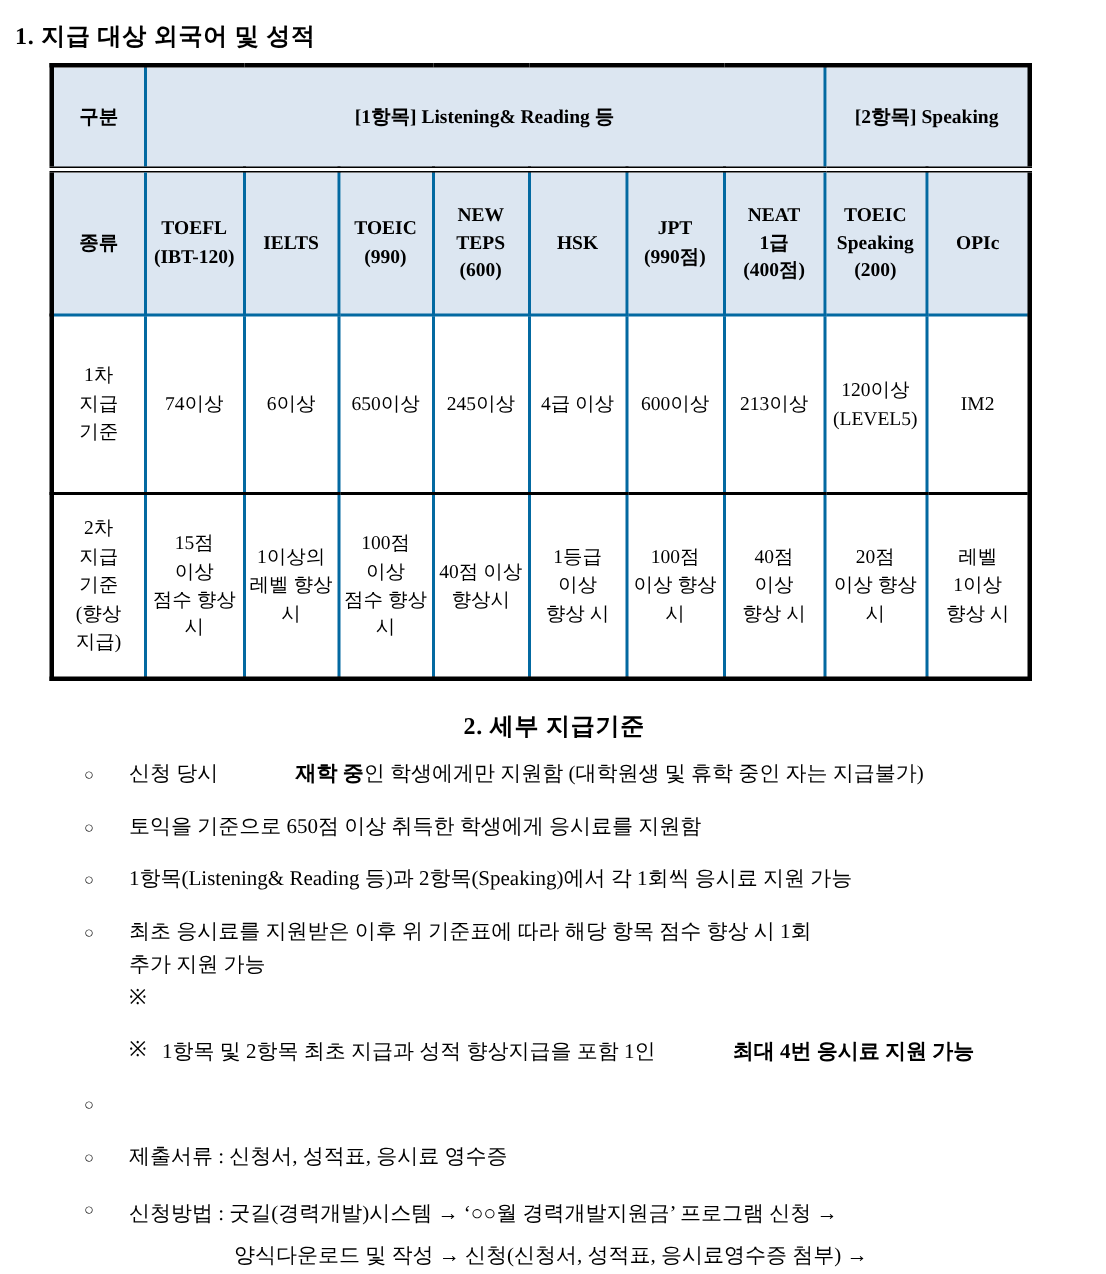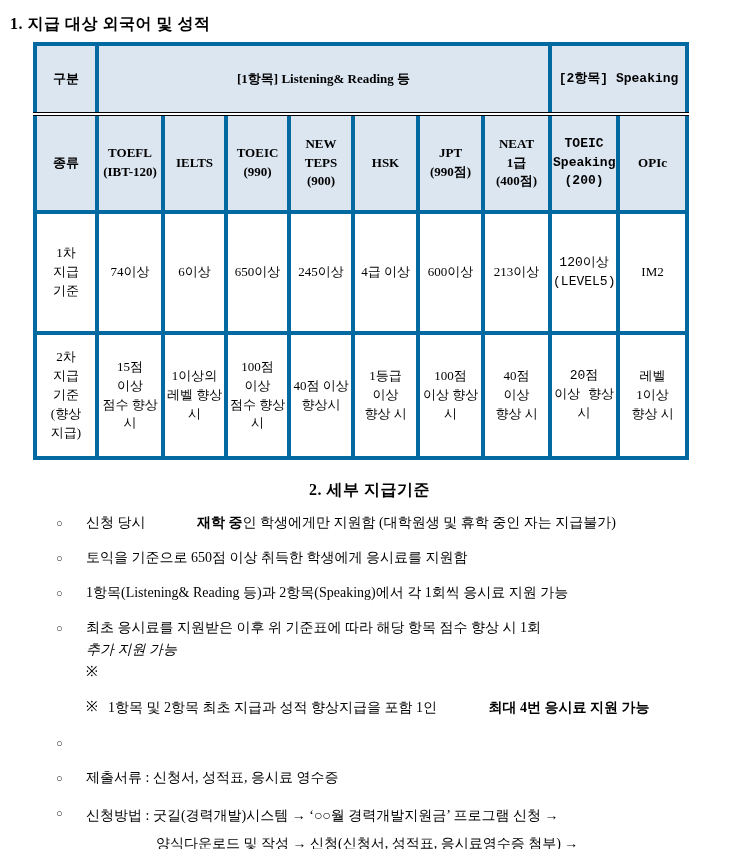--- a/index.html
+++ b/index.html
@@ -15,41 +15,41 @@
   .title2{margin:20px 0 0 2px;text-align:center;}
 
   
   table.score{
     border-collapse:collapse;table-layout:fixed;
     margin:7px 0 0 33px;width:652px;
     border:3px solid #000;
     font-size:13px;
   }
   table.score td{
-    border:4px solid #0369a1;text-align:center;vertical-align:middle;
+    border:2px solid #0369a1;text-align:center;vertical-align:middle;
     white-space:pre-line;line-height:1.45;padding:2px 1px;overflow:hidden;
   }
   tr.hrow1 td,tr.hrow2 td{background:#dce6f1;font-weight:bold;}
   tr.hrow1 td{border-bottom:4px double #000;height:62px;}
   tr.hrow2 td{height:90px;}
   tr.brow1 td{height:113px;border-bottom:2px solid #000;}
   tr.brow2 td{height:117px;}
   td.thick-r{border-right:2px solid #000;}
-  td.thick-l{border-left:2px solid #000;font-family:Liberation Mono, monospace;}
+  td.thick-l{border-left:2px solid #000;}
 
   
   .s2{margin:14px 0 0 0;font-size:14px;}
   .row{display:flex;align-items:flex-start;min-height:35px;padding-left:56px;line-height:22px;}
   .row.bullet .marker{width:30px;flex:0 0 30px;font-size:11px;line-height:24px;color:#222;}
   .row.note{padding-left:86px;}
   .row.note .marker{width:22px;flex:0 0 22px;font-size:14px;line-height:22px;}
   .row .txt{padding-top:1px;}
   .b{font-weight:bold;margin-left:48px;}
   .multiline .line{line-height:22px;}
-  .multiline .line:last-child{margin-bottom:0;font-style:italic;}
+  .multiline .line:last-child{margin-bottom:0;}
   .apply .content .line{line-height:28px;}
   .apply .content .cont{padding-left:70px;}
 </style>
 </head>
 <body>
 
 <div class="doc">
 
   <div class="sec-title title1">1. 지급 대상 외국어 및 성적</div>
 
@@ -74,21 +74,21 @@
     </tr>
     <tr class="hrow2">
       <td class="thick-r">종류</td>
       <td>TOEFL
 (IBT-120)</td>
       <td>IELTS</td>
       <td>TOEIC
 (990)</td>
       <td>NEW
 TEPS
-(900)</td>
+(600)</td>
       <td>HSK</td>
       <td>JPT
 (990점)</td>
       <td>NEAT
 1급
 (400점)</td>
       <td class="thick-l">TOEIC
 Speaking
 (200)</td>
       <td>OPIc</td>

